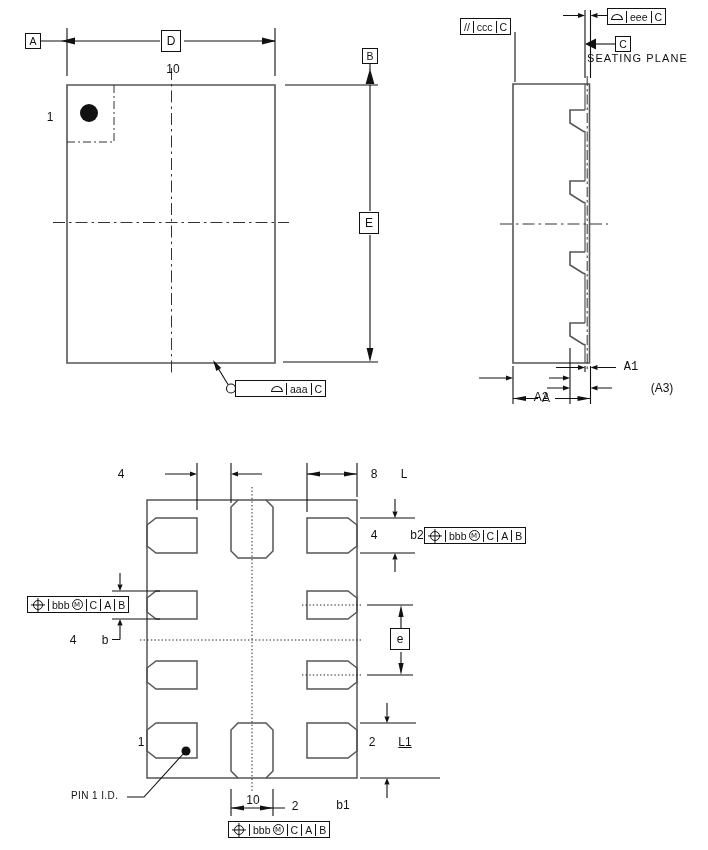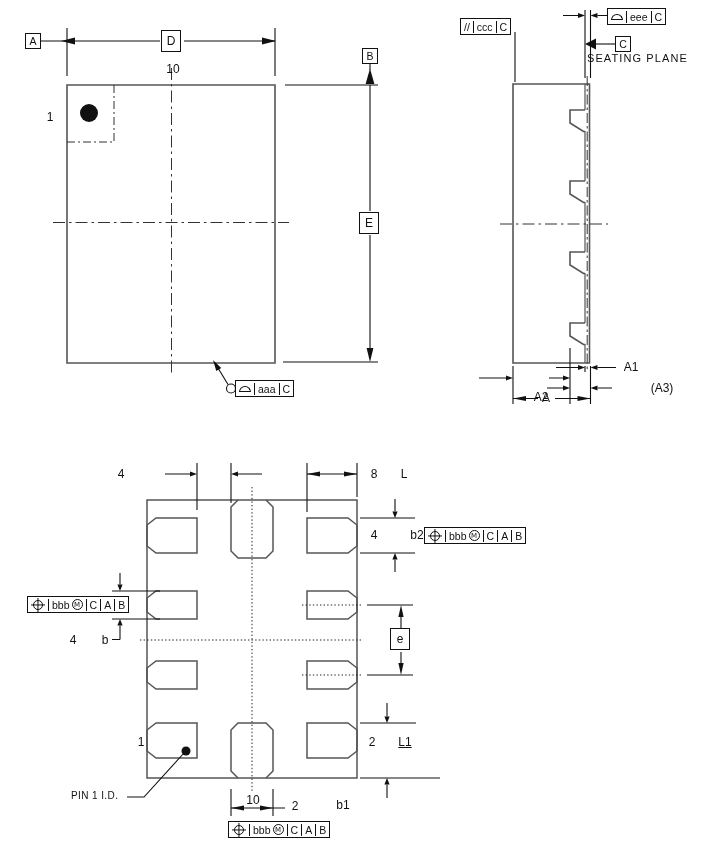--- a/index.html
+++ b/index.html
@@ -156,21 +156,21 @@
   <circle cx="186" cy="751" r="4.5" fill="#111" stroke="none"></circle>
 </svg>
 
   <div class="dbox" style="left:25px;top:33px;">A</div>
   <div class="dbox lg" style="left:161px;top:30px;">D</div>
   <div class="lbl" style="left:173px;top:69px;">10</div>
   <div class="lbl" style="left:50px;top:117px;">1</div>
   <div class="dbox" style="left:362px;top:48px;">B</div>
   <div class="dbox lg" style="left:359px;top:212px;">E</div>
 
-  <div class="fcf" style="left:235px;top:380px;">
+  <div class="fcf" style="left:235px;top:380px;padding-left:32px;">
     <span class="c">
         <span class="profsym"></span>
       </span>
     <span class="c">aaa</span>
     <span class="c">C</span>
   </div>
 
   <div class="fcf" style="left:460px;top:18px;">
     <span class="c">//</span>
     <span class="c">ccc</span>
@@ -178,21 +178,21 @@
   </div>
   <div class="fcf" style="left:607px;top:8px;">
     <span class="c">
         <span class="profsym"></span>
       </span>
     <span class="c">eee</span>
     <span class="c">C</span>
   </div>
   <div class="dbox" style="left:615px;top:36px;">C</div>
   <div class="lbl caps" style="left:587px;top:53px;">SEATING PLANE</div>
-  <div class="lbl" style="left:631px;top:367px;">A1</div>
+  <div class="lbl" style="left:631px;top:367px;font-family:Liberation Mono, monospace;">A1</div>
   <div class="lbl" style="left:541px;top:378px;margin-top:19px;">A2</div>
   <div class="lbl" style="left:662px;top:388px;">(A3)</div>
   <div class="lbl" style="left:546px;top:398px;">A</div>
 
   <div class="lbl" style="left:121px;top:474px;">4</div>
   <div class="lbl" style="left:374px;top:474px;">8</div>
   <div class="lbl" style="left:404px;top:474px;">L</div>
 
   <div class="lbl" style="left:374px;top:535px;">4</div>
   <div class="lbl" style="left:417px;top:535px;">b2</div>

